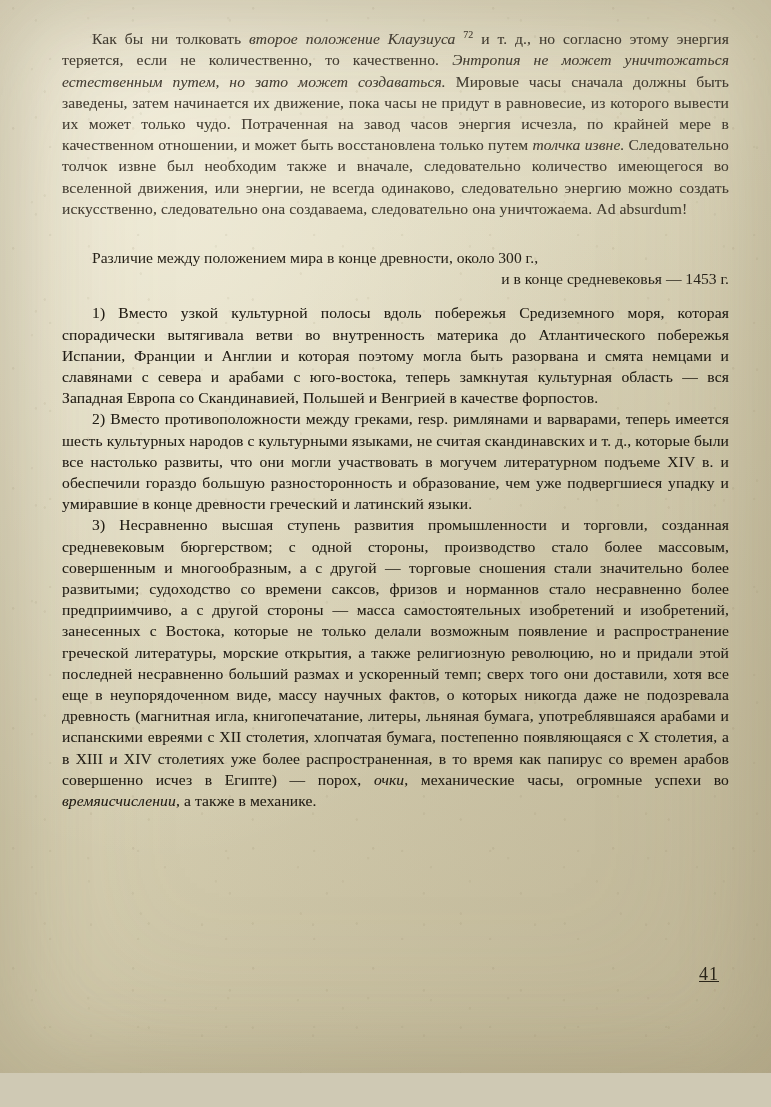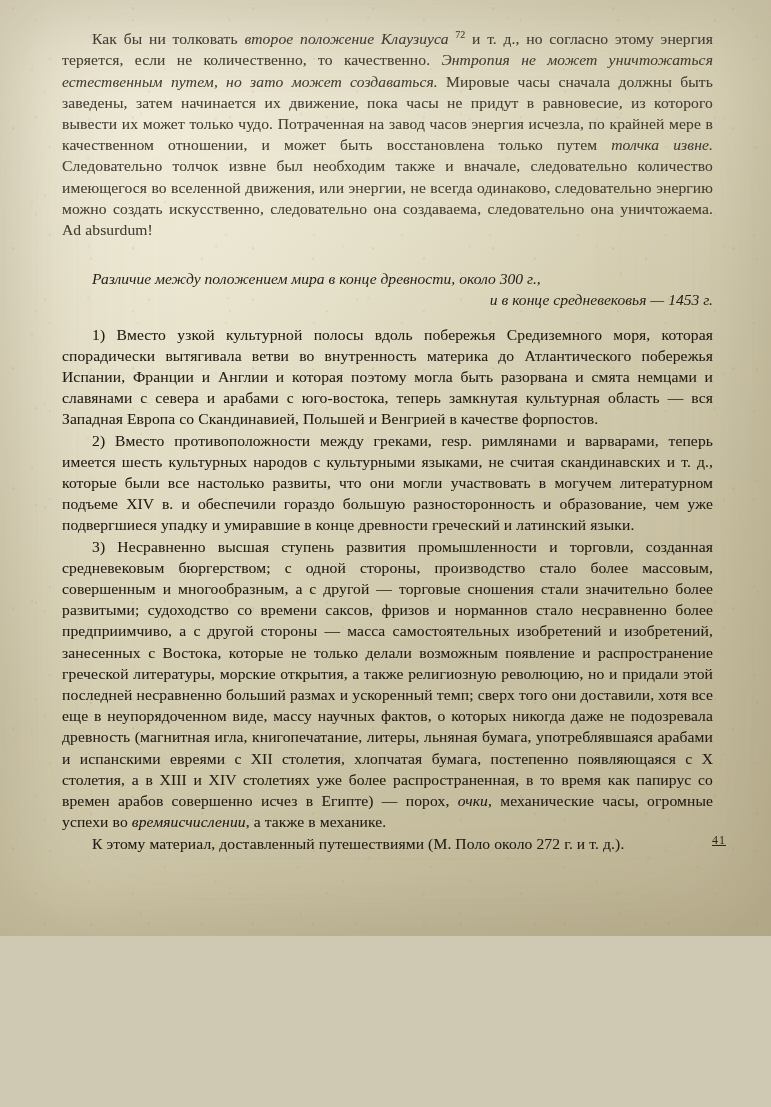--- a/index.html
+++ b/index.html
@@ -9,27 +9,27 @@
   body {
     width: 771px;
     height: 1107px;
     background: #cfc9b4;
     font-family: "Liberation Serif", serif;
     overflow: hidden;
   }
   .page {
     position: relative;
     width: 771px;
-    height: 936px;
+    height: 1073px;
     background:
       radial-gradient(ellipse at 20% 12%, rgba(255,252,238,0.55) 0%, rgba(255,252,238,0.0) 55%),
       radial-gradient(ellipse at 85% 80%, rgba(180,170,140,0.35) 0%, rgba(180,170,140,0) 60%),
       linear-gradient(152deg, #e3ddc6 0%, #ddd7bd 28%, #d4cdb0 58%, #cbc3a4 82%, #c2b998 100%);
     box-sizing: border-box;
-    padding: 22px 58px 0 62px;
+    padding: 22px 42px 0 62px;
   }
   
   .grain {
     position: absolute;
     inset: 0;
     pointer-events: none;
     background-image:
       radial-gradient(circle at 11% 7%, rgba(120,105,70,0.13) 0 1px, transparent 1.6px),
       radial-gradient(circle at 37% 21%, rgba(120,105,70,0.10) 0 1px, transparent 1.6px),
       radial-gradient(circle at 63% 13%, rgba(120,105,70,0.09) 0 1px, transparent 1.6px),
@@ -68,40 +68,39 @@
     opacity: 0.93;
   }
   .blk-1 {
     padding-top: 2px;
   }
   .heading-ital {
     margin: 0;
     padding-top: 28px;
     font-size: 15.6px;
     line-height: 21.2px;
-    font-style: italic;
     text-indent: 30px;
     color: #262118;
     text-align: left;
   }
   .heading-ital .l2 { display: block; text-indent: 0; text-align: right; }
   .gap {
     height: 13px;
   }
   i { font-style: italic; }
   .sup {
     font-size: 10px;
     vertical-align: super;
     letter-spacing: 0;
   }
   .page-number {
     position: absolute;
-    right: 45px;
+    right: 52px;
     bottom: 88px;
-    font-size: 12px;
+    font-size: 18px;
     color: #2a2519;
     letter-spacing: 1px;
     z-index: 3;
     text-decoration: underline;
   }
   
   .blk-1 p:nth-child(1) { color: #39332a; }
   .blk-1 p:nth-child(2) { color: #2e2a20; }
 </style>
 </head>
@@ -147,18 +146,17 @@
       занесенных с Востока, которые не только делали возможным появление и распространение греческой литературы,
       морские открытия, а также религиозную революцию, но и придали этой последней несравненно больший размах
       и ускоренный темп; сверх того они доставили, хотя все еще в неупорядоченном виде, массу научных фактов,
       о которых никогда даже не подозревала древность (магнитная игла, книгопечатание, литеры, льняная бумага,
       употреблявшаяся арабами и испанскими евреями с XII столетия, хлопчатая бумага, постепенно появляющаяся
       с X столетия, а в XIII и XIV столетиях уже более распространенная, в то время как папирус со времен
       арабов совершенно исчез в Египте) — порох, <i>очки</i>, механические часы, огромные успехи во
       <i>времяисчислении</i>, а также в механике.
     </p>
 
-    <p class="para">К этому материал, доставленный путешествиями (М. Поло около 272 г. и т. д.).</p>
 
   </div>
 
   <div class="page-number">41</div>
 </div>
 
 </body></html>

